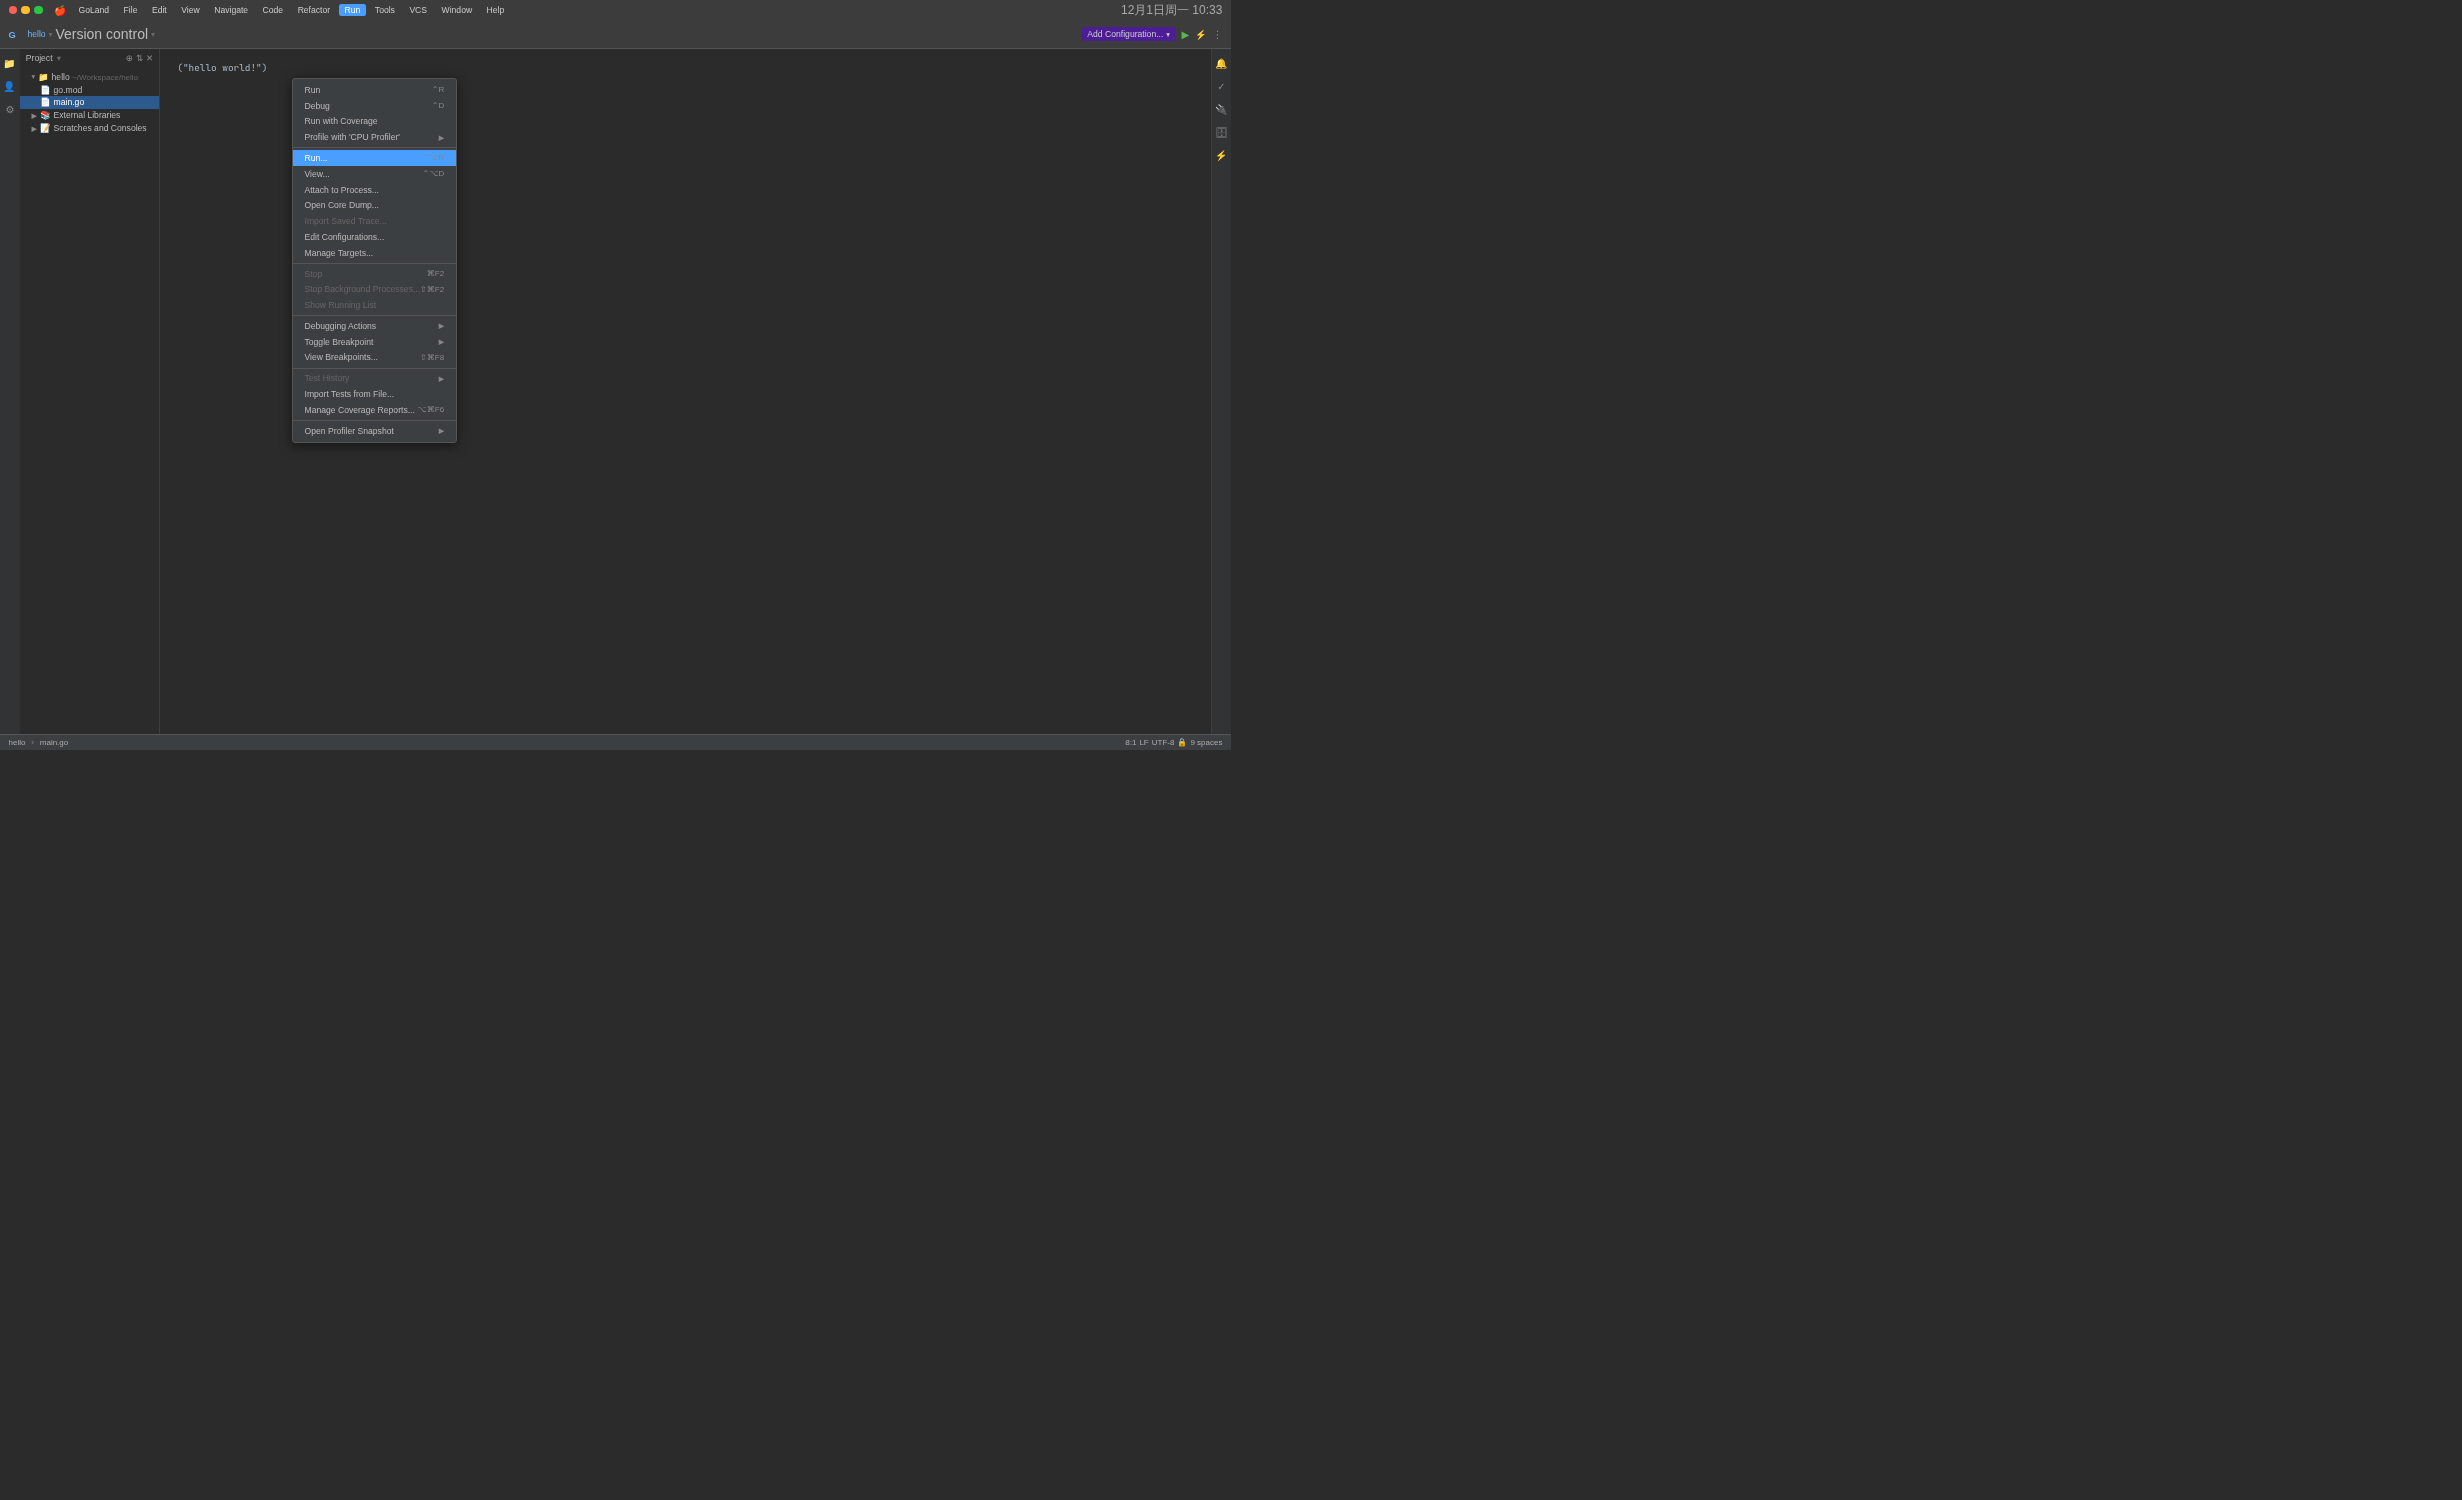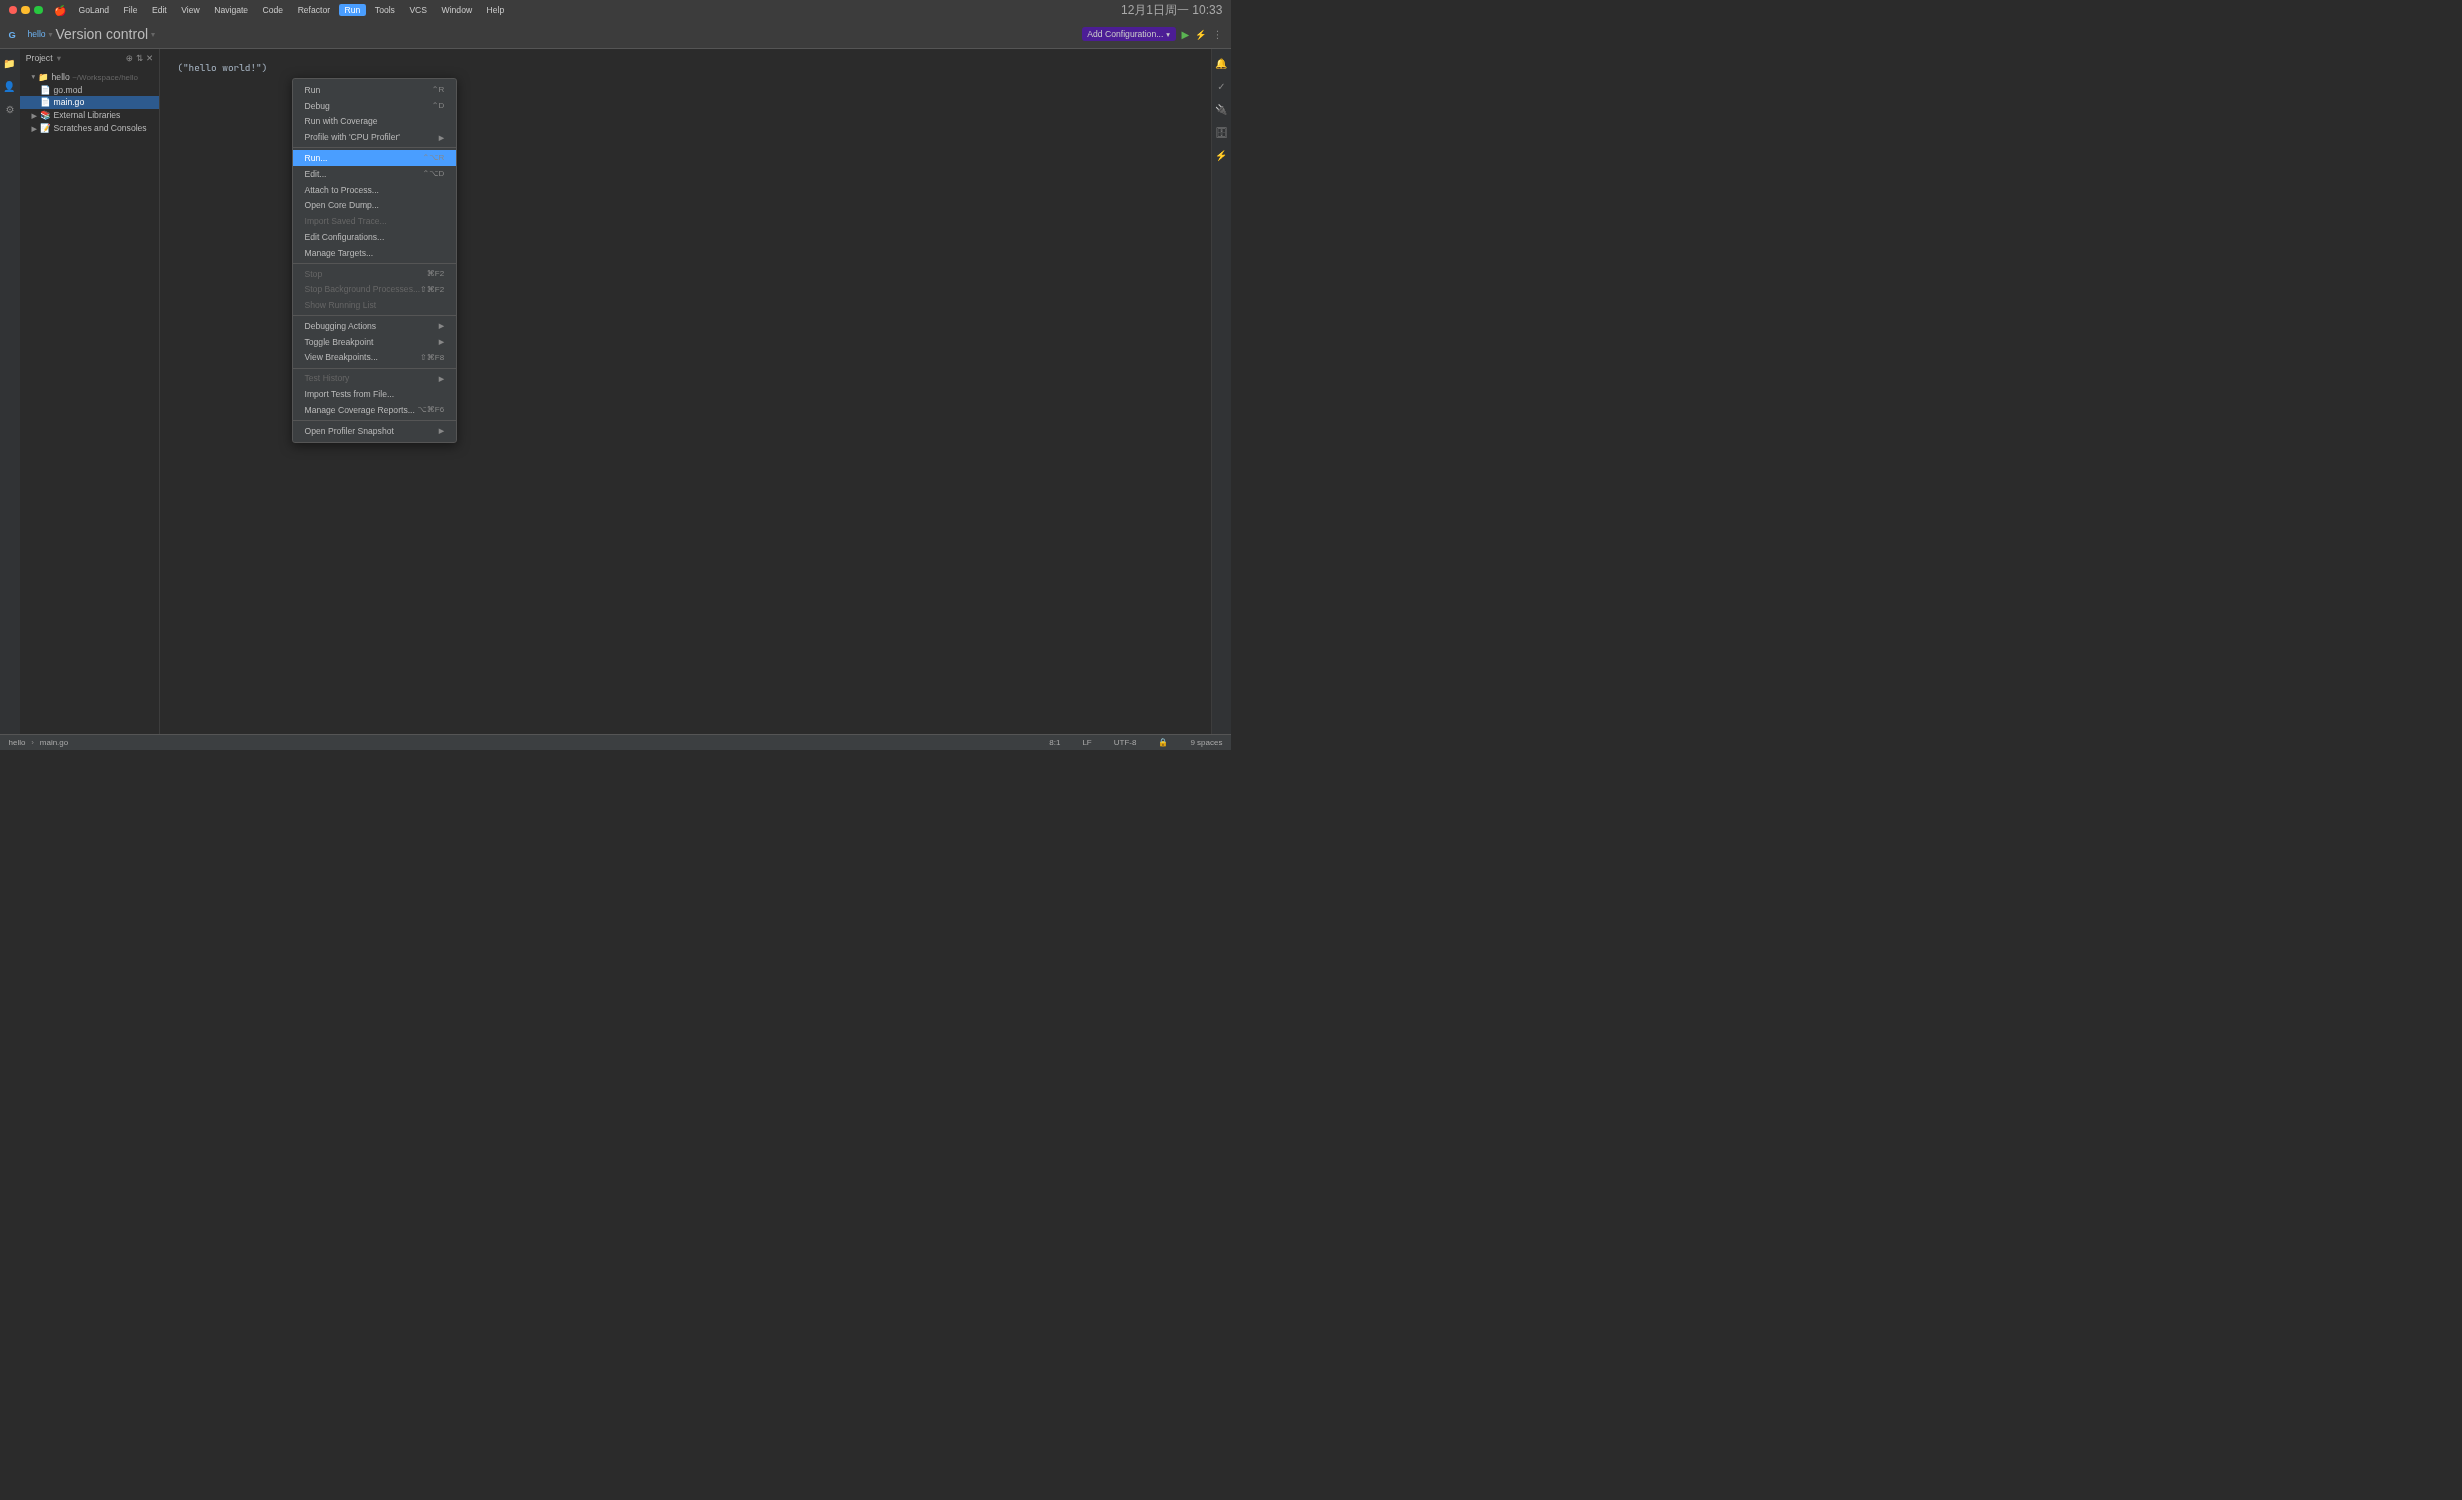--- a/index.html
+++ b/index.html
@@ -196,21 +196,21 @@
       align-items: center;
       background: #3c3f41;
       height: 16px;
       padding: 0 8.6px;
       font-size: 8px;
       color: #aaa;
       gap: 11.5px;
       border-top: 0.7px solid #555;
     }
     .status-left { display: flex; align-items: center; gap: 5.8px; }
-    .status-right { margin-left: auto; display: flex; align-items: center; gap: 22px; text-align: right; }
+    .status-right { margin-left: auto; display: flex; align-items: center; gap: 3px; text-align: right; }
 
     
     .dropdown-overlay {
       position: absolute;
       top: 29px;
       left: 0;
       right: 0;
       bottom: 0;
       z-index: 100;
     }
@@ -432,21 +432,21 @@
             <div class="menu-entry-left">
               <span>Run...</span>
             </div>
             <div class="menu-entry-right">
               <span class="kbd">⌃⌥R</span>
             </div>
           </div>
 
           <div class="menu-entry">
             <div class="menu-entry-left">
-              <span>Edit...</span>
+              <span>View...</span>
             </div>
             <div class="menu-entry-right">
               <span class="kbd">⌃⌥D</span>
             </div>
           </div>
 
           <div class="menu-entry">
             <div class="menu-entry-left">
               <span>Attach to Process...</span>
             </div>

